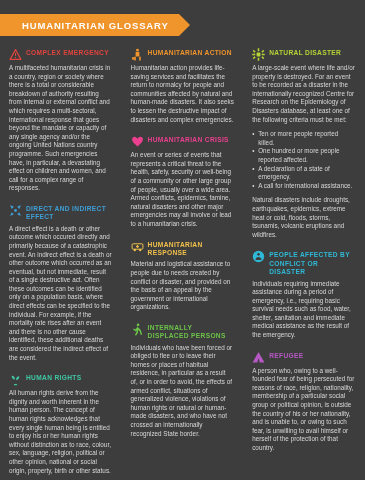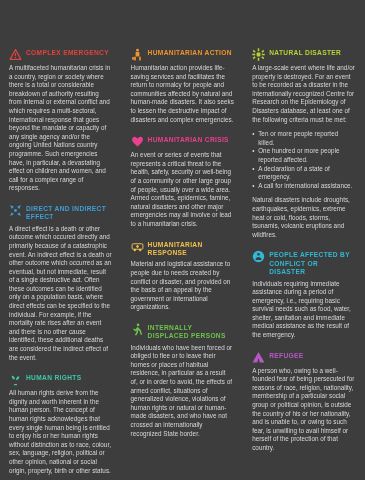--- a/index.html
+++ b/index.html
@@ -115,20 +115,26 @@
     left: 0;
     top: 0;
     color: #d9d9d9;
   }
 </style>
 </head>
 <body>
 
 <div id="page">
 
+  <div class="banner-wrap">
+    <div class="banner">
+      <span class="banner-title">HUMANITARIAN GLOSSARY</span>
+    </div>
+    <div class="banner-arrow"></div>
+  </div>
 
   <div class="columns">
 
     <div class="col">
 
       <div class="entry">
         <div class="entry-head">
           <span class="entry-icon">
             <svg viewBox="0 0 24 24">
                 <path d="M12 3 L22 21 L2 21 Z" fill="none" stroke="#e0443e" stroke-width="2.2" stroke-linejoin="round"></path>

